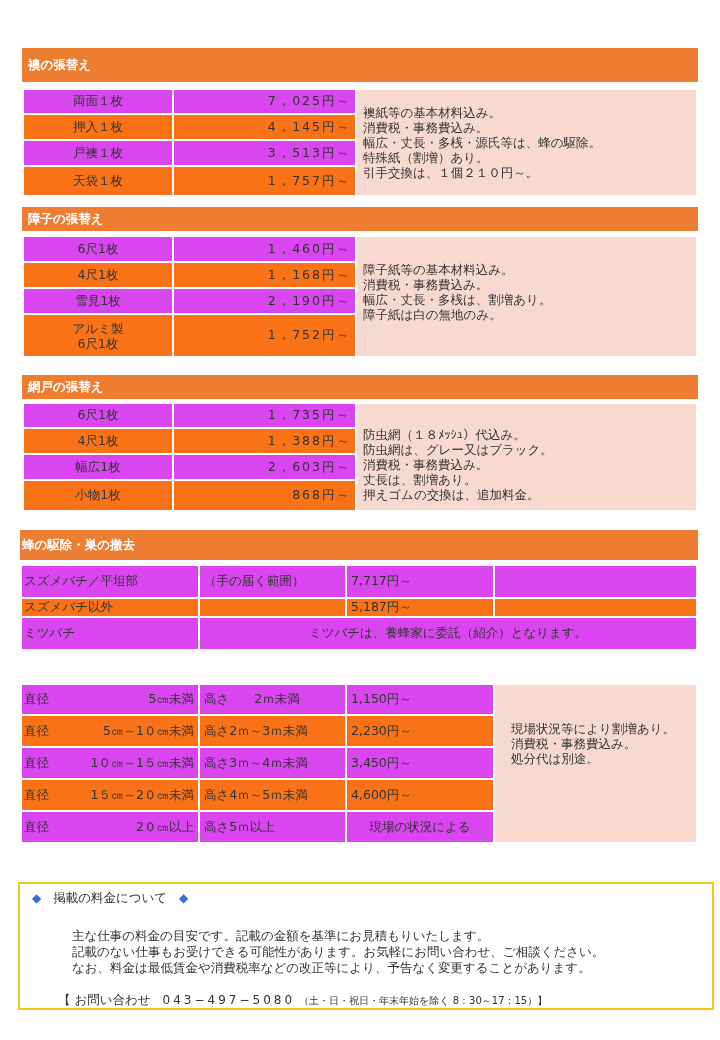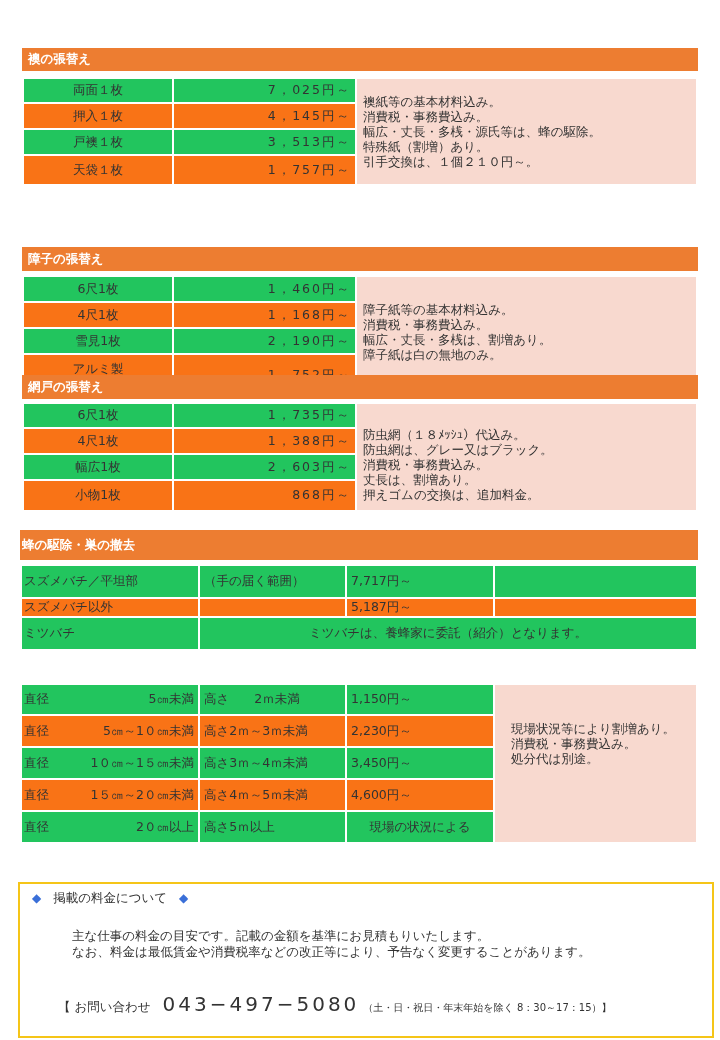--- a/index.html
+++ b/index.html
@@ -1,40 +1,40 @@
 <!DOCTYPE html>
 <html><head>
 <meta charset="utf-8">
 <style>
   html, body { margin:0; padding:0; background:#ffffff; }
   body { width:720px; height:1040px; position:relative; font-family:"DejaVu Sans", sans-serif; color:#333; font-size:12.5px; overflow:hidden; }
   .section { position:absolute; left:22px; width:676px; }
   .hdr { background:#ED7D31; color:#fff; font-weight:bold; font-size:12.5px; padding-left:6px; box-sizing:border-box; display:flex; align-items:center; }
   table { border-collapse:collapse; width:100%; table-layout:fixed; }
   td { border:2px solid #fff; padding:0 4px; box-sizing:border-box; vertical-align:middle; }
-  tr.odd td { background:#22c55e; }
+  tr.odd td { background:#d946ef; }
   tr.even td { background:#f97316; }
   td.note { background:#F8D9CF !important; vertical-align:middle; line-height:15px; padding-left:6px; }
   .c { text-align:center; }
   .r { text-align:right; letter-spacing:2px; }
   .r2 { }
   .l { text-align:left; }
-  .notice { position:absolute; left:18px; top:882px; width:696px; height:156px; border:2px solid #F5C518; box-sizing:border-box; font-size:12.5px; color:#333; }
+  .notice { position:absolute; left:18px; top:882px; width:696px; height:128px; border:2px solid #F5C518; box-sizing:border-box; font-size:12.5px; color:#333; }
   .notice .title { position:absolute; left:12px; top:6px; }
   .diamond { color:#3A6FD8; font-size:12px; }
   .notice .body { position:absolute; left:52px; top:44px; line-height:16px; }
   .notice .contact { position:absolute; left:38px; top:108px; white-space:nowrap; }
-  .big { font-size:20px; letter-spacing:3px; }
+  .big { font-size:12px; letter-spacing:3px; }
   .small { font-size:10px; }
 </style>
 </head>
 <body>
 
 <div class="section" style="top:48px;">
-  <div class="hdr" style="height:23px;">
+  <div class="hdr" style="height:34px;">
       <span>襖の張替え</span>
     </div>
   <div style="height:6px"></div>
   <table>
     <colgroup>
         <col style="width:150px">
         <col style="width:183px">
         <col>
       </colgroup>
     <tbody>
@@ -59,21 +59,21 @@
     </tr>
     <tr class="even" style="height:30px">
       <td class="c">天袋１枚</td>
       <td class="r">1，757円～</td>
     </tr>
   </tbody>
     </table>
 </div>
 
 <div class="section" style="top:207px;">
-  <div class="hdr" style="height:24px;margin-top:40px;">
+  <div class="hdr" style="height:24px;">
       <span>障子の張替え</span>
     </div>
   <div style="height:4px"></div>
   <table>
     <colgroup>
         <col style="width:150px">
         <col style="width:183px">
         <col>
       </colgroup>
     <tbody>
@@ -242,20 +242,21 @@
 </div>
 
 <div class="notice">
   <div class="title">
     <span class="diamond">◆</span>
     &nbsp;&nbsp;<span>掲載の料金について</span>&nbsp;&nbsp;
     <span class="diamond">◆</span>
   </div>
   <div class="body">
     <div>主な仕事の料金の目安です。記載の金額を基準にお見積もりいたします。</div>
+    <div>記載のない仕事もお受けできる可能性があります。お気軽にお問い合わせ、ご相談ください。</div>
     <div>なお、料金は最低賃金や消費税率などの改正等により、予告なく変更することがあります。</div>
   </div>
   <div class="contact">
     <span>【 お問い合わせ</span>&nbsp;&nbsp;
     <span class="big">043−497−5080</span>
     <span class="small">（土・日・祝日・年末年始を除く 8：30～17：15）】</span>
   </div>
 </div>
 
 </body></html>

